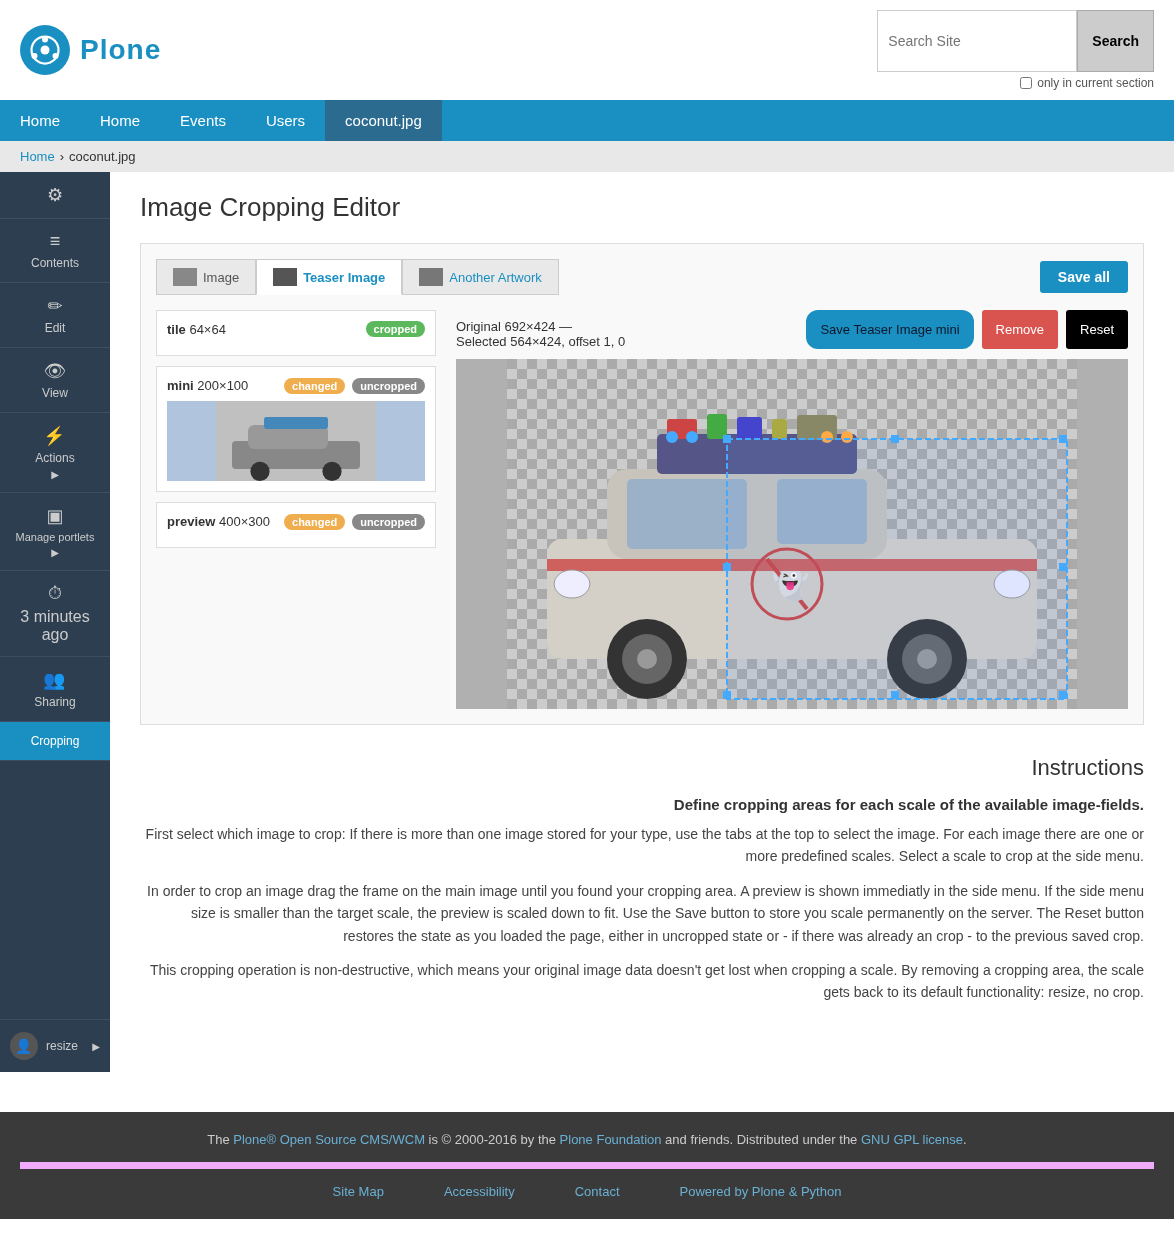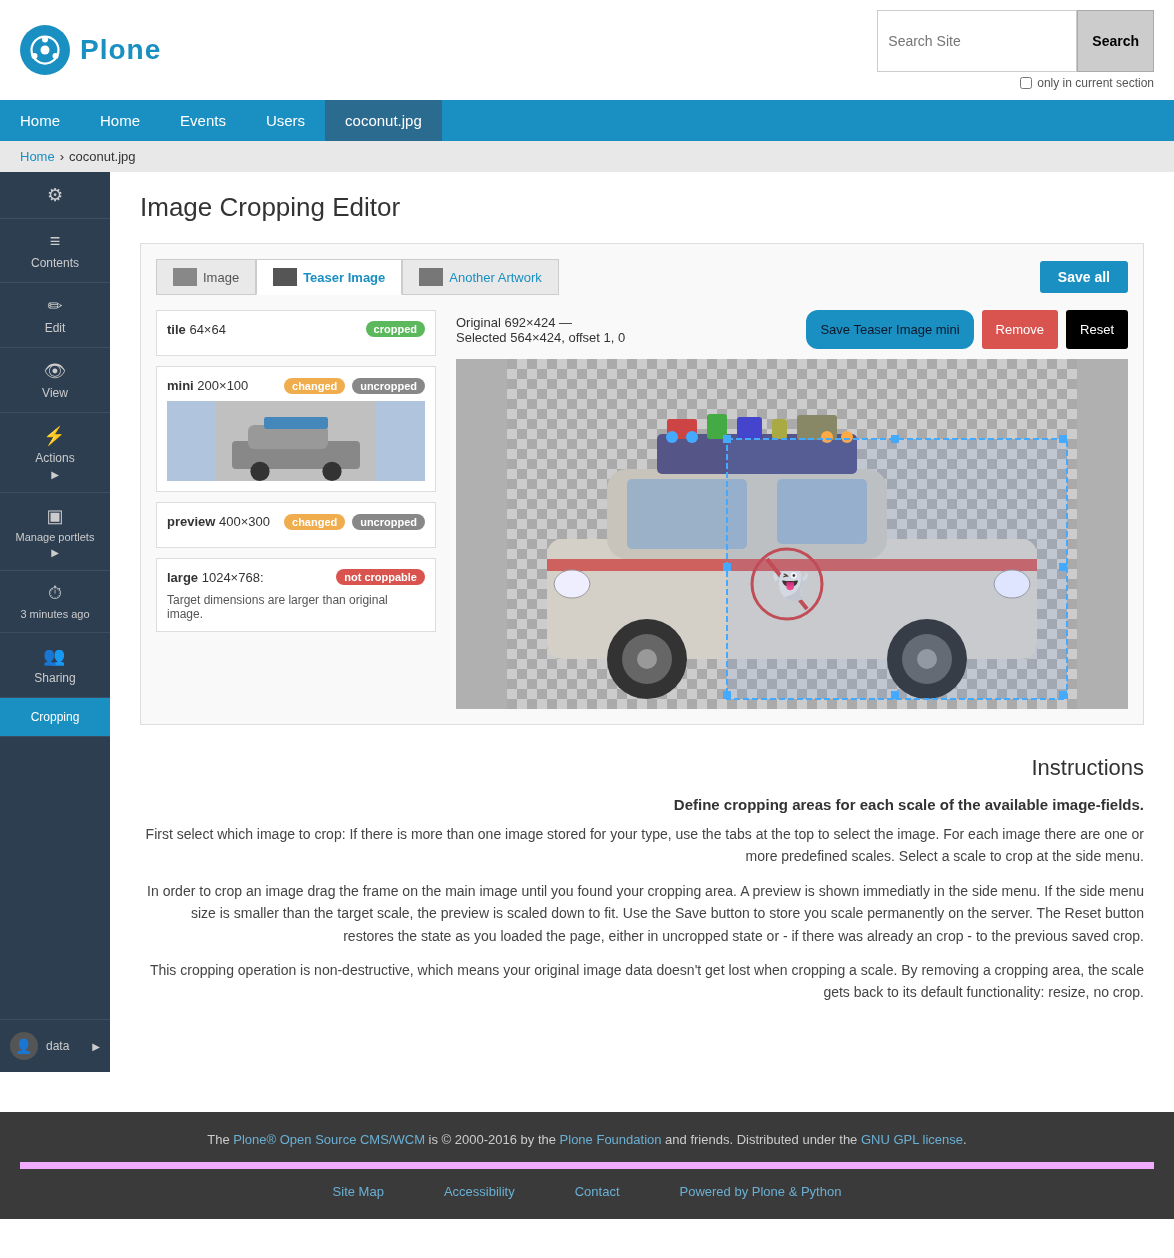--- a/index.html
+++ b/index.html
@@ -154,35 +154,35 @@
       <span>Actions</span>
       <span style="font-size:10px;">▶</span>
     </div>
     <div class="sidebar-item">
       <span class="sidebar-icon">▣</span>
       <span style="font-size:11px;text-align:center;">Manage portlets</span>
       <span style="font-size:10px;">▶</span>
     </div>
     <div class="sidebar-item">
       <span class="sidebar-icon">⏱</span>
-      <span style="font-size:11px;text-align:center;">3 minutes ago</span>
+      <span style="font-size:16px;text-align:center;">3 minutes ago</span>
     </div>
     <div class="sidebar-item">
       <span class="sidebar-icon">👥</span>
       <span>Sharing</span>
     </div>
     <div class="sidebar-item active">
       <span>Cropping</span>
     </div>
     <div style="flex:1;"></div>
     <div class="sidebar-item-user">
       <div class="sidebar-user-avatar">
         <span>👤</span>
       </div>
-      <span>data</span>
+      <span>resize</span>
       <span style="font-size:10px;margin-left:auto;">▶</span>
     </div>
   </div>
 
   <div id="main-content">
     <h1 id="page-title">Image Cropping Editor</h1>
 
     <div id="crop-editor">
       <div id="tabs-row">
         <div id="tabs">
@@ -239,32 +239,25 @@
           <div class="scale-item">
             <div class="scale-header">
               <span class="scale-title"><strong>preview</strong> 400×300</span>
               <span>
                 <span class="badge badge-changed">changed</span>
                 <span class="badge badge-uncropped">uncropped</span>
               </span>
             </div>
           </div>
 
-          <div class="scale-item">
-            <div class="scale-header">
-              <span class="scale-large-info"><strong>large</strong> 1024×768:</span>
-              <span class="badge badge-not-croppable">not croppable</span>
-            </div>
-            <p style="font-size:12px;color:#555;margin-top:5px;">Target dimensions are larger than original image.</p>
-          </div>
 
         </div>
 
         <div id="crop-right">
-          <div style="display:flex;align-items:center;justify-content:space-between;margin-bottom:10px;">
+          <div style="display:flex;align-items:flex-end;justify-content:space-between;margin-bottom:10px;">
             <div>
               <div style="font-size:13px;">Original 692×424 —</div>
               <div style="font-size:13px;">Selected 564×424, offset 1, 0</div>
             </div>
             <div style="display:flex;gap:8px;">
               <button class="btn-save-teaser">Save Teaser Image mini</button>
               <button class="btn-remove">Remove</button>
               <button class="btn-reset">Reset</button>
             </div>
           </div>

